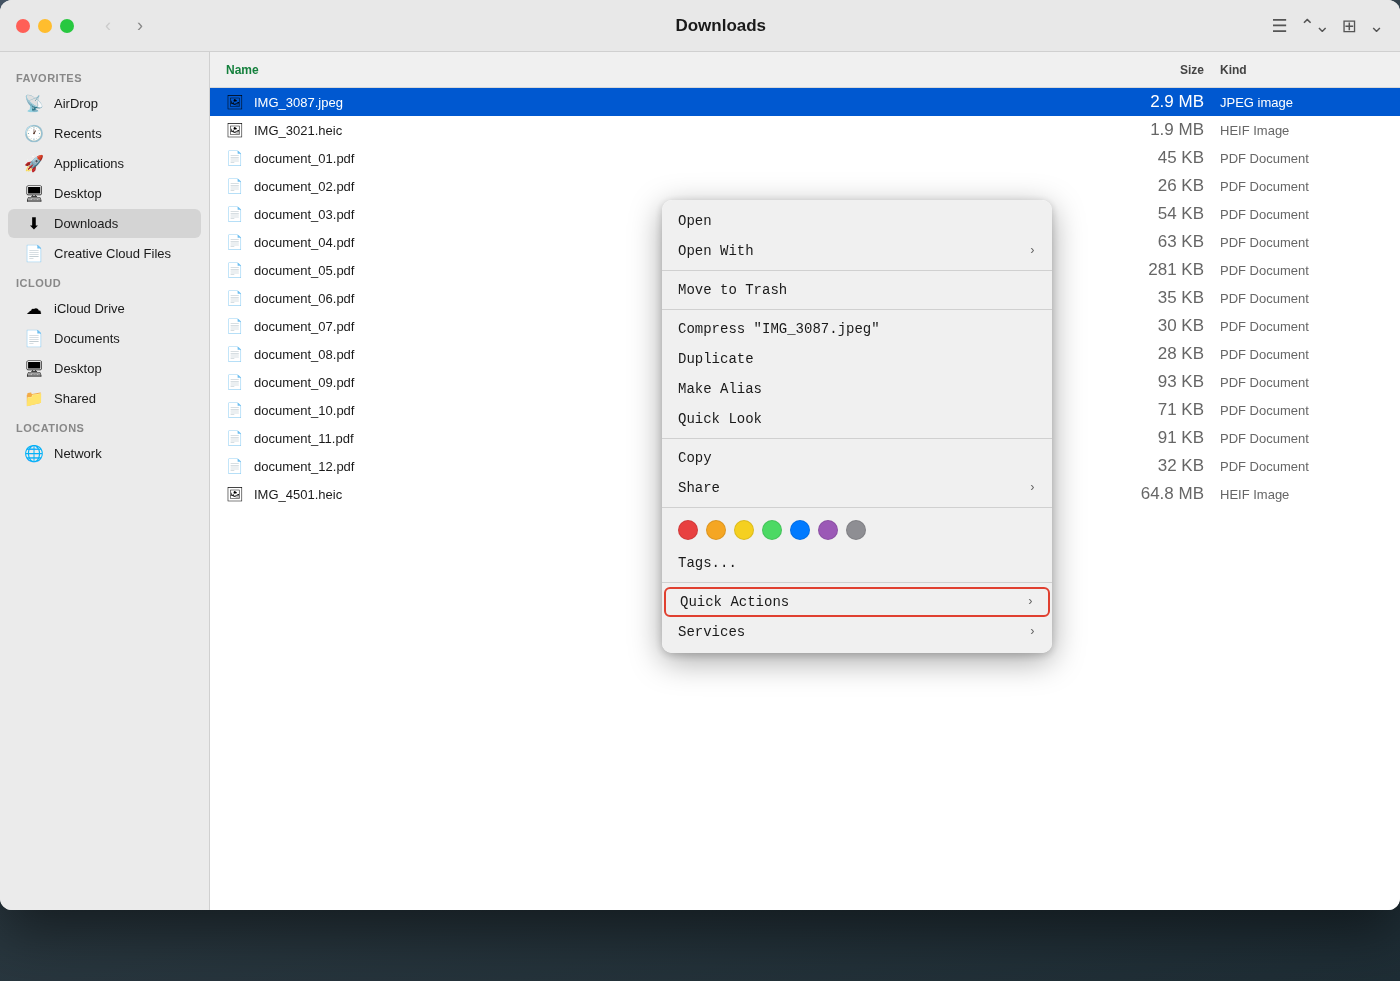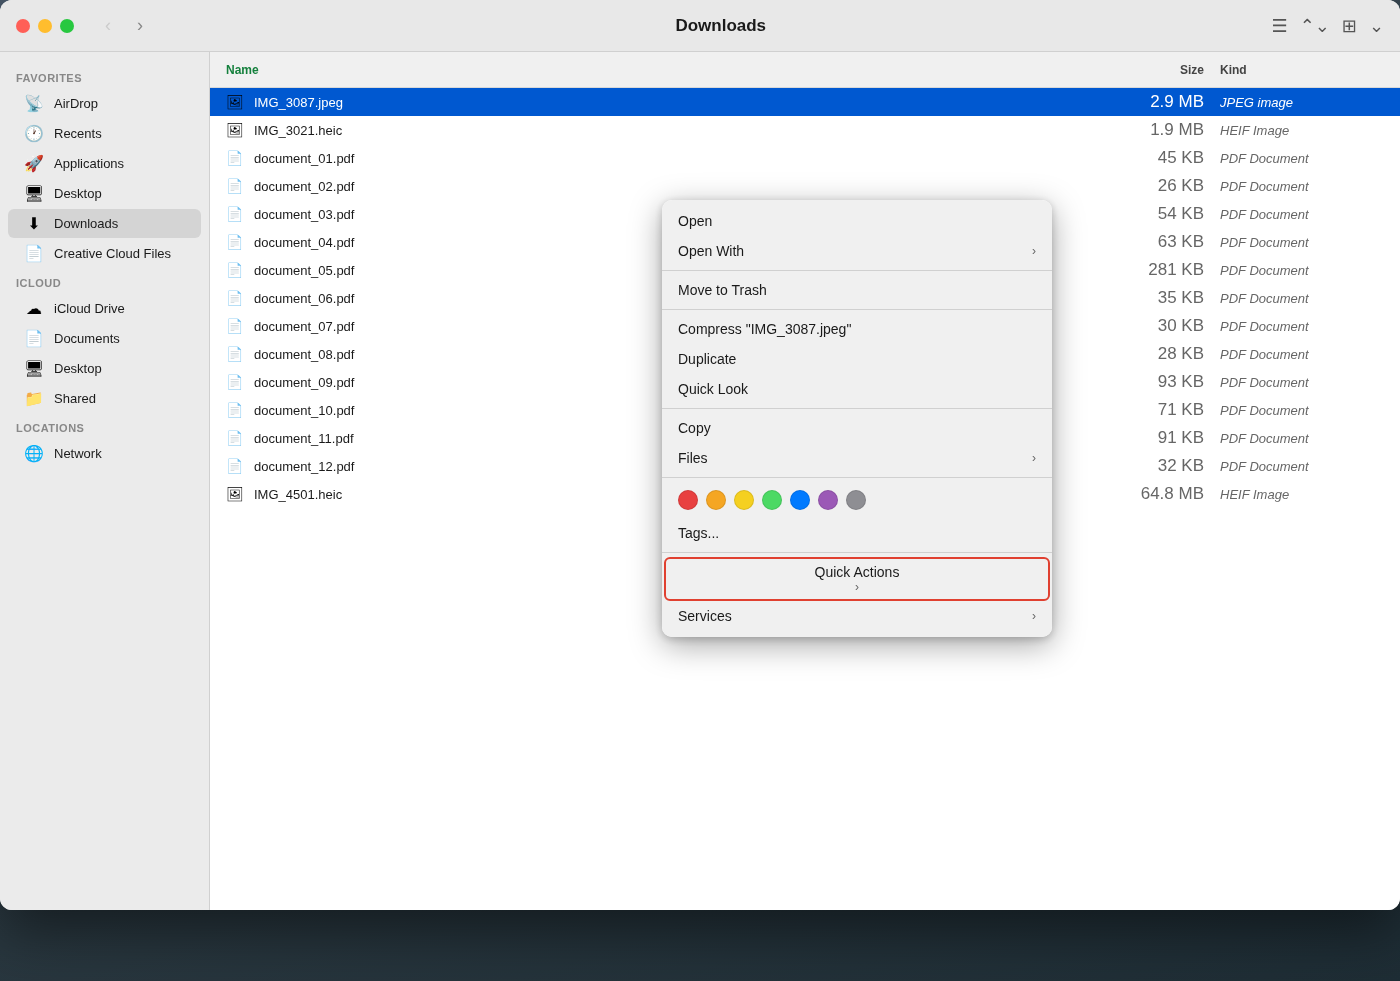--- a/index.html
+++ b/index.html
@@ -191,55 +191,55 @@
       cursor: pointer;
     }
     .file-row.selected { background: #0058d0; }
     .file-row.selected .file-name,
     .file-row.selected .file-size,
     .file-row.selected .file-kind { color: #fff; }
 
     .file-icon { width: 20px; margin-right: 8px; font-size: 14px; }
     .file-name { flex: 1; font-size: 13px; color: #1a1a1a; }
     .file-size { width: 100px; font-size: 17px; color: #666; text-align: right; }
-    .file-kind { width: 180px; font-size: 13px; color: #666; padding-left: 16px; font-style: italic; }
+    .file-kind { width: 180px; font-size: 13px; color: #666; padding-left: 16px; }
 
     
     .context-menu {
       position: absolute;
       top: 148px;
       left: 452px;
       width: 390px;
       background: rgba(240, 240, 240, 0.97);
       border-radius: 10px;
       box-shadow: 0 8px 32px rgba(0,0,0,0.35), 0 2px 8px rgba(0,0,0,0.2);
       backdrop-filter: blur(20px);
       z-index: 100;
       padding: 6px 0;
       overflow: visible;
+      font-family: Liberation Mono, monospace;
     }
 
     .menu-item {
       display: flex;
       align-items: center;
       justify-content: space-between;
       padding: 7px 16px;
       font-size: 14px;
       color: #1a1a1a;
       cursor: pointer;
     }
 
     .menu-item.quick-actions-item {
       background: none;
       color: #1a1a1a;
       outline: 2.5px solid #e04030;
       outline-offset: -2px;
       border-radius: 6px;
       margin: 0 2px;
-      flex-direction: column;
     }
 
     .menu-separator {
       height: 1px;
       background: #d0d0d0;
       margin: 4px 0;
     }
 
     .menu-arrow {
       font-size: 12px;
@@ -462,28 +462,31 @@
           <span>Move to Trash</span>
         </div>
         <div class="menu-separator"></div>
         <div class="menu-item">
           <span>Compress "IMG_3087.jpeg"</span>
         </div>
         <div class="menu-item">
           <span>Duplicate</span>
         </div>
         <div class="menu-item">
+          <span>Make Alias</span>
+        </div>
+        <div class="menu-item">
           <span>Quick Look</span>
         </div>
         <div class="menu-separator"></div>
         <div class="menu-item">
           <span>Copy</span>
         </div>
         <div class="menu-item">
-          <span>Files</span>
+          <span>Share</span>
           <span class="menu-arrow">›</span>
         </div>
         <div class="menu-separator"></div>
         <div class="tag-dots">
           <div class="tag-dot" style="background:#e84040;"></div>
           <div class="tag-dot" style="background:#f5a623;"></div>
           <div class="tag-dot" style="background:#f5d020;"></div>
           <div class="tag-dot" style="background:#4cd964;"></div>
           <div class="tag-dot" style="background:#007aff;"></div>
           <div class="tag-dot" style="background:#9b59b6;"></div>

